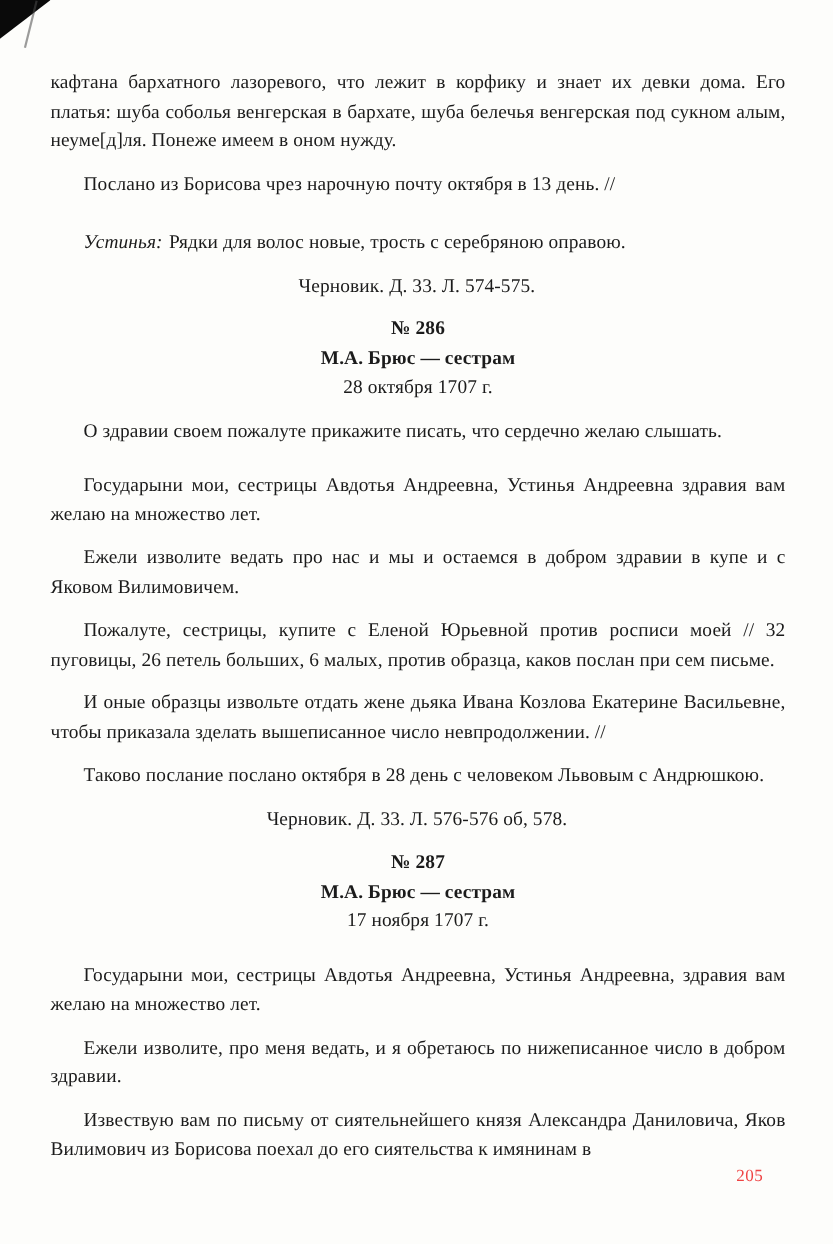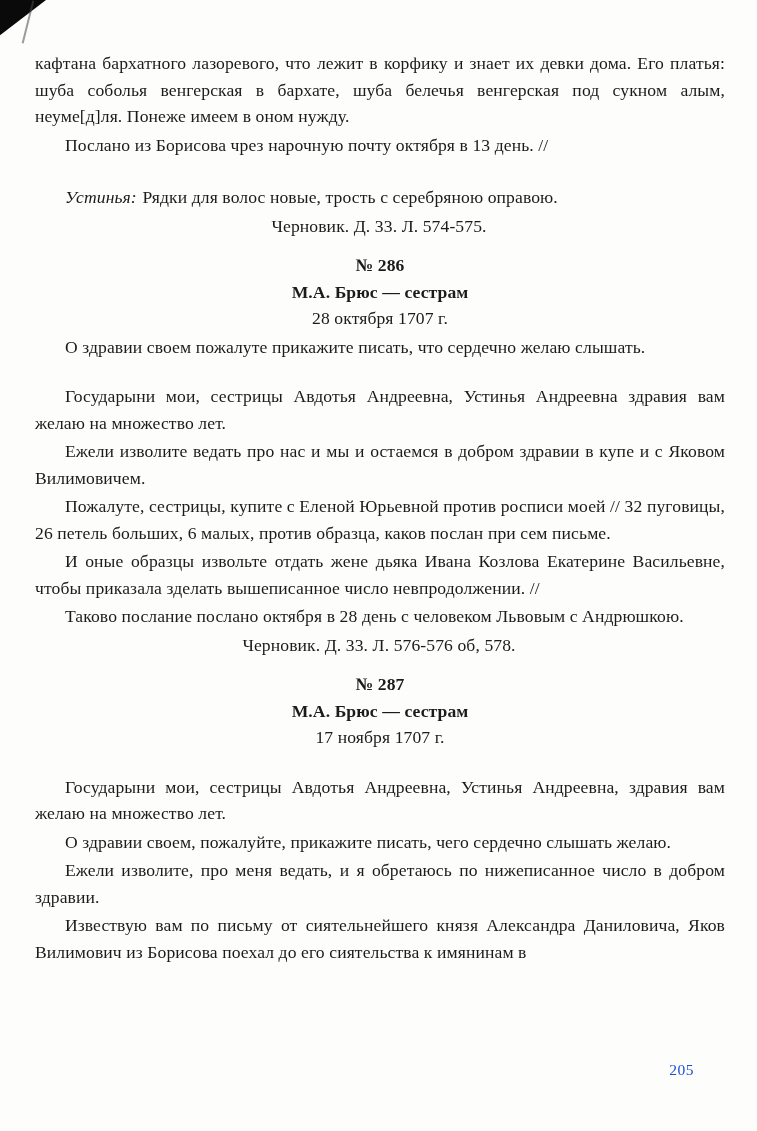--- a/index.html
+++ b/index.html
@@ -38,21 +38,21 @@
     position: absolute;
     top: 48px;
     left: 33px;
     width: 694px;
     font-size: 17.6px;
     line-height: 26.5px;
     text-align: justify;
     letter-spacing: 0.1px;
   }
   p {
-    margin: 2px;
+    margin: 13px;
   }
   .indent {
     text-indent: 1.7em;
   }
   .pometa {
     margin-top: 26px;
   }
   .pometa-label {
     font-style: italic;
   }
@@ -76,21 +76,21 @@
     text-align: center;
   }
   .first-para {
     margin-top: 23px;
   }
   .page-number {
     position: absolute;
     right: 63px;
     bottom: 52px;
     font-size: 15.5px;
-    color: #1d4ed8;
+    color: #ef4444;
     letter-spacing: 0.5px;
   }
 </style>
 </head>
 <body>
 
 <div class="scan-artifact"></div>
 <div class="scan-artifact-edge"></div>
 
 <div class="page-content">
@@ -117,20 +117,19 @@
     <p class="source-line">Черновик. Д. 33. Л. 576-576 об, 578.</p>
   </section>
 
   <section>
     <div class="letter-head">
       <div class="letter-number">№ 287</div>
       <div class="letter-title">М.А. Брюс — сестрам</div>
       <div class="letter-date">17 ноября 1707 г.</div>
     </div>
     <p class="indent first-para">Государыни мои, сестрицы Авдотья Андреевна, Устинья Андреевна, здравия вам желаю на множество лет.</p>
-    <p class="indent">О здравии своем, пожалуйте, прикажите писать, чего сердечно слышать желаю.</p>
     <p class="indent">Ежели изволите, про меня ведать, и я обретаюсь по нижеписанное число в добром здравии.</p>
     <p class="indent">Извествую вам по письму от сиятельнейшего князя Александра Даниловича, Яков Вилимович из Борисова поехал до его сиятельства к имянинам в</p>
   </section>
 
 </div>
 
 <div class="page-number">205</div>
 
 </body></html>

